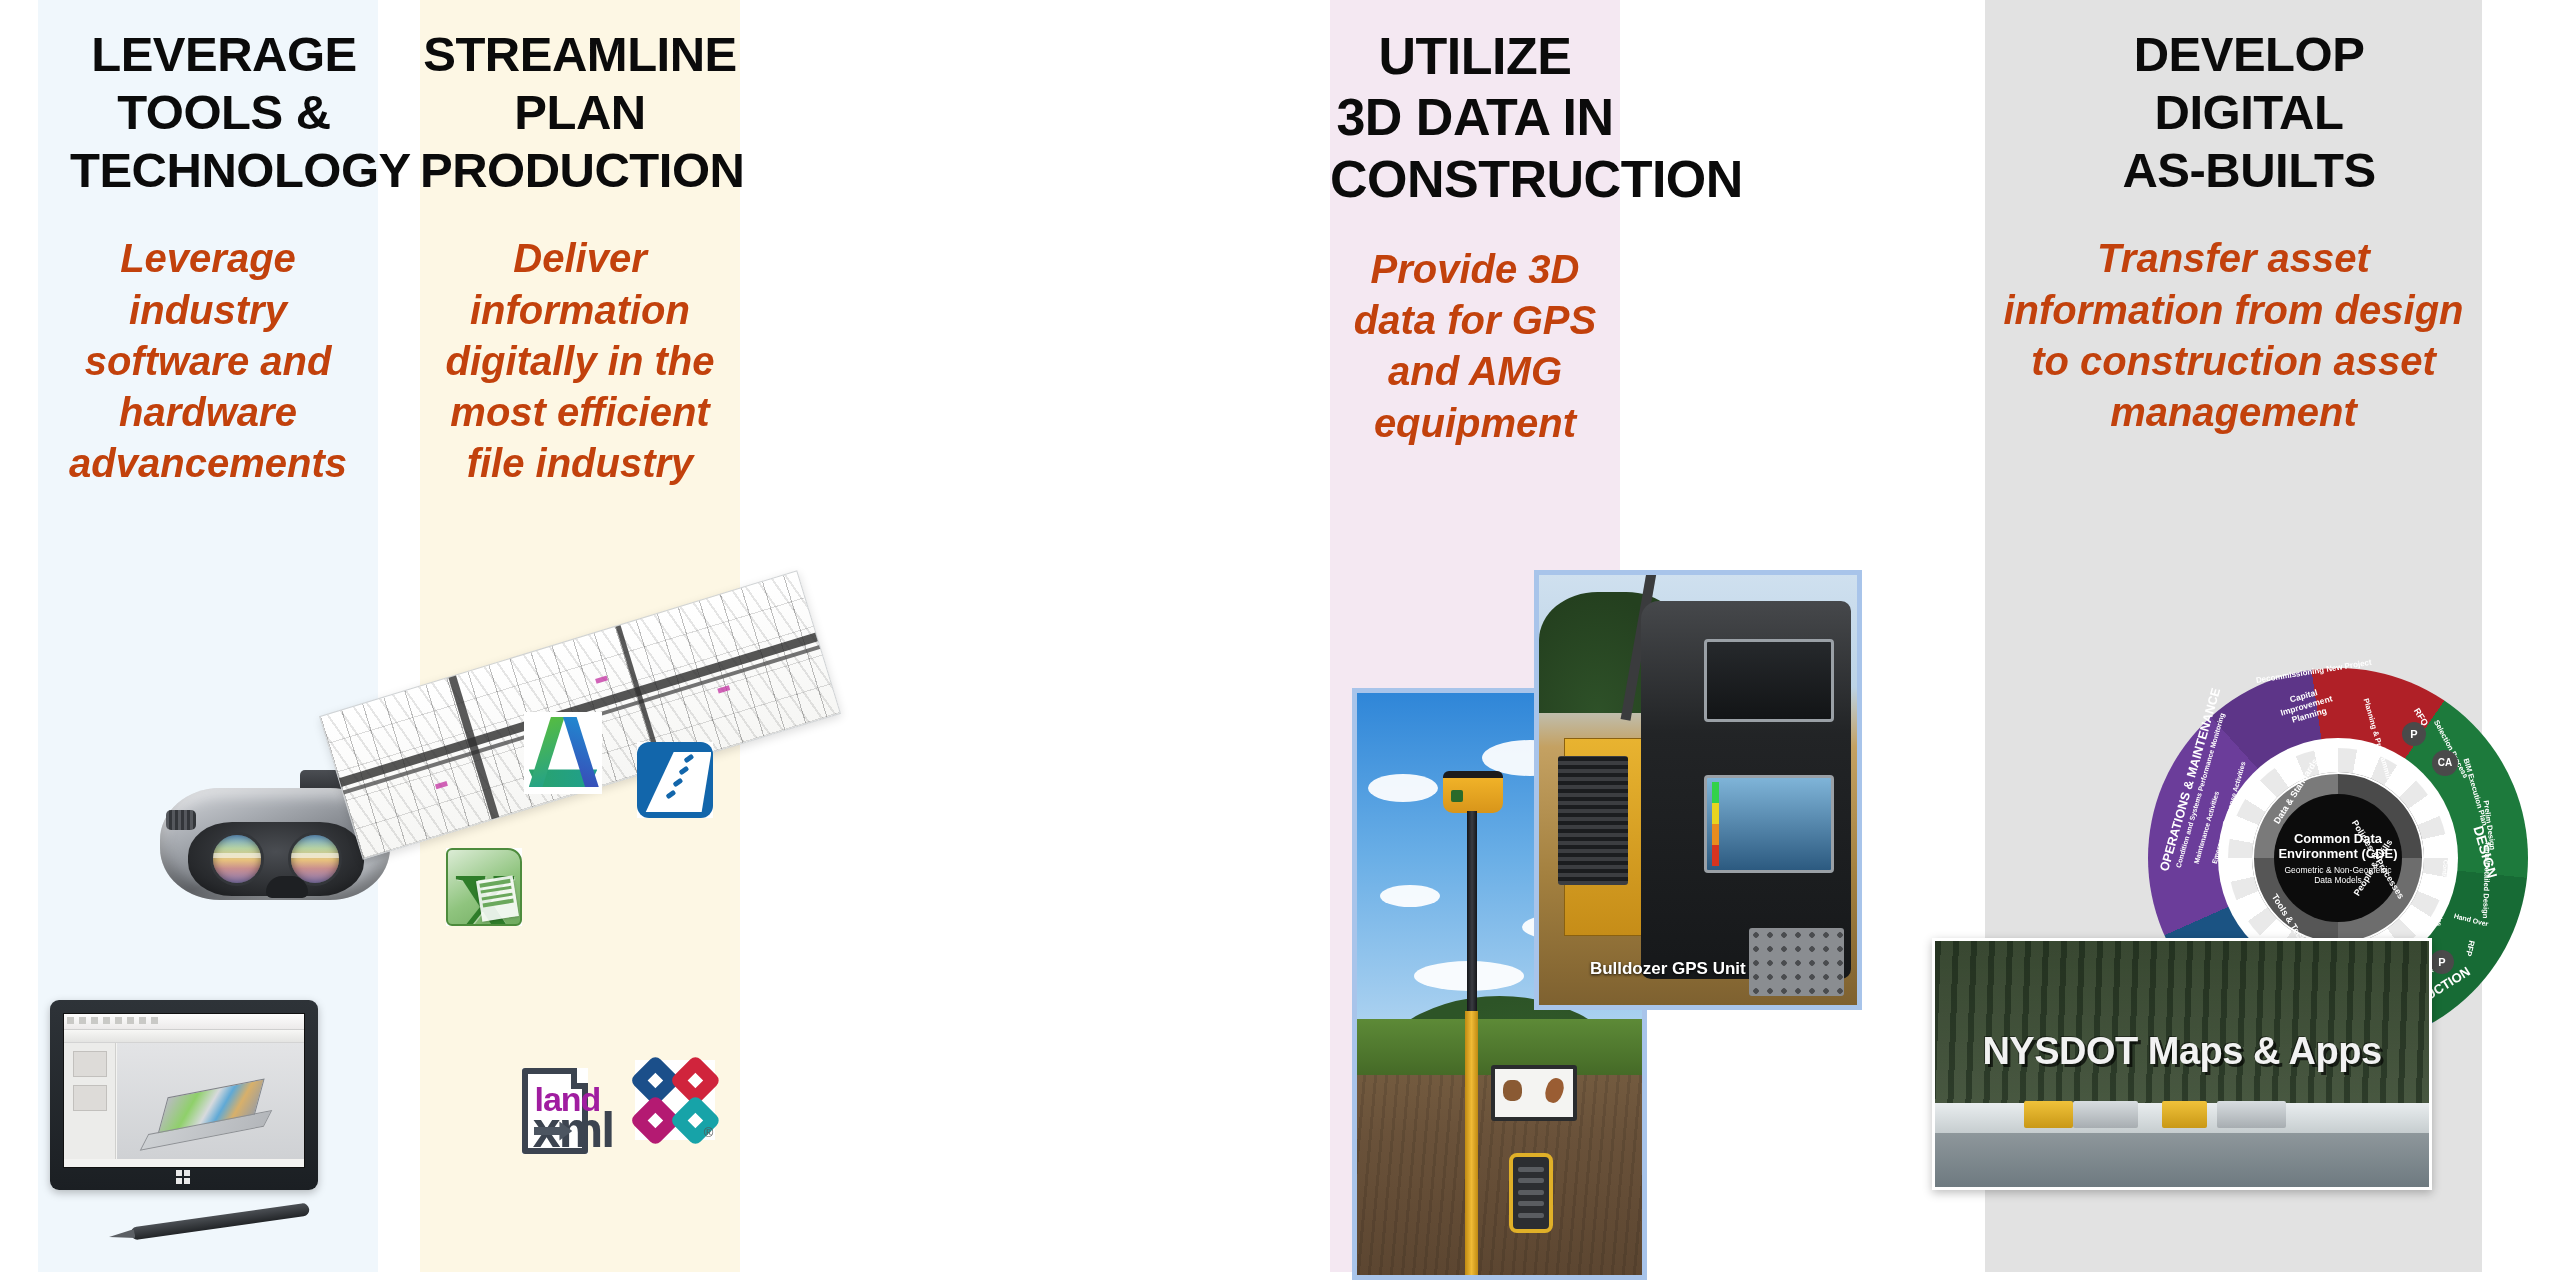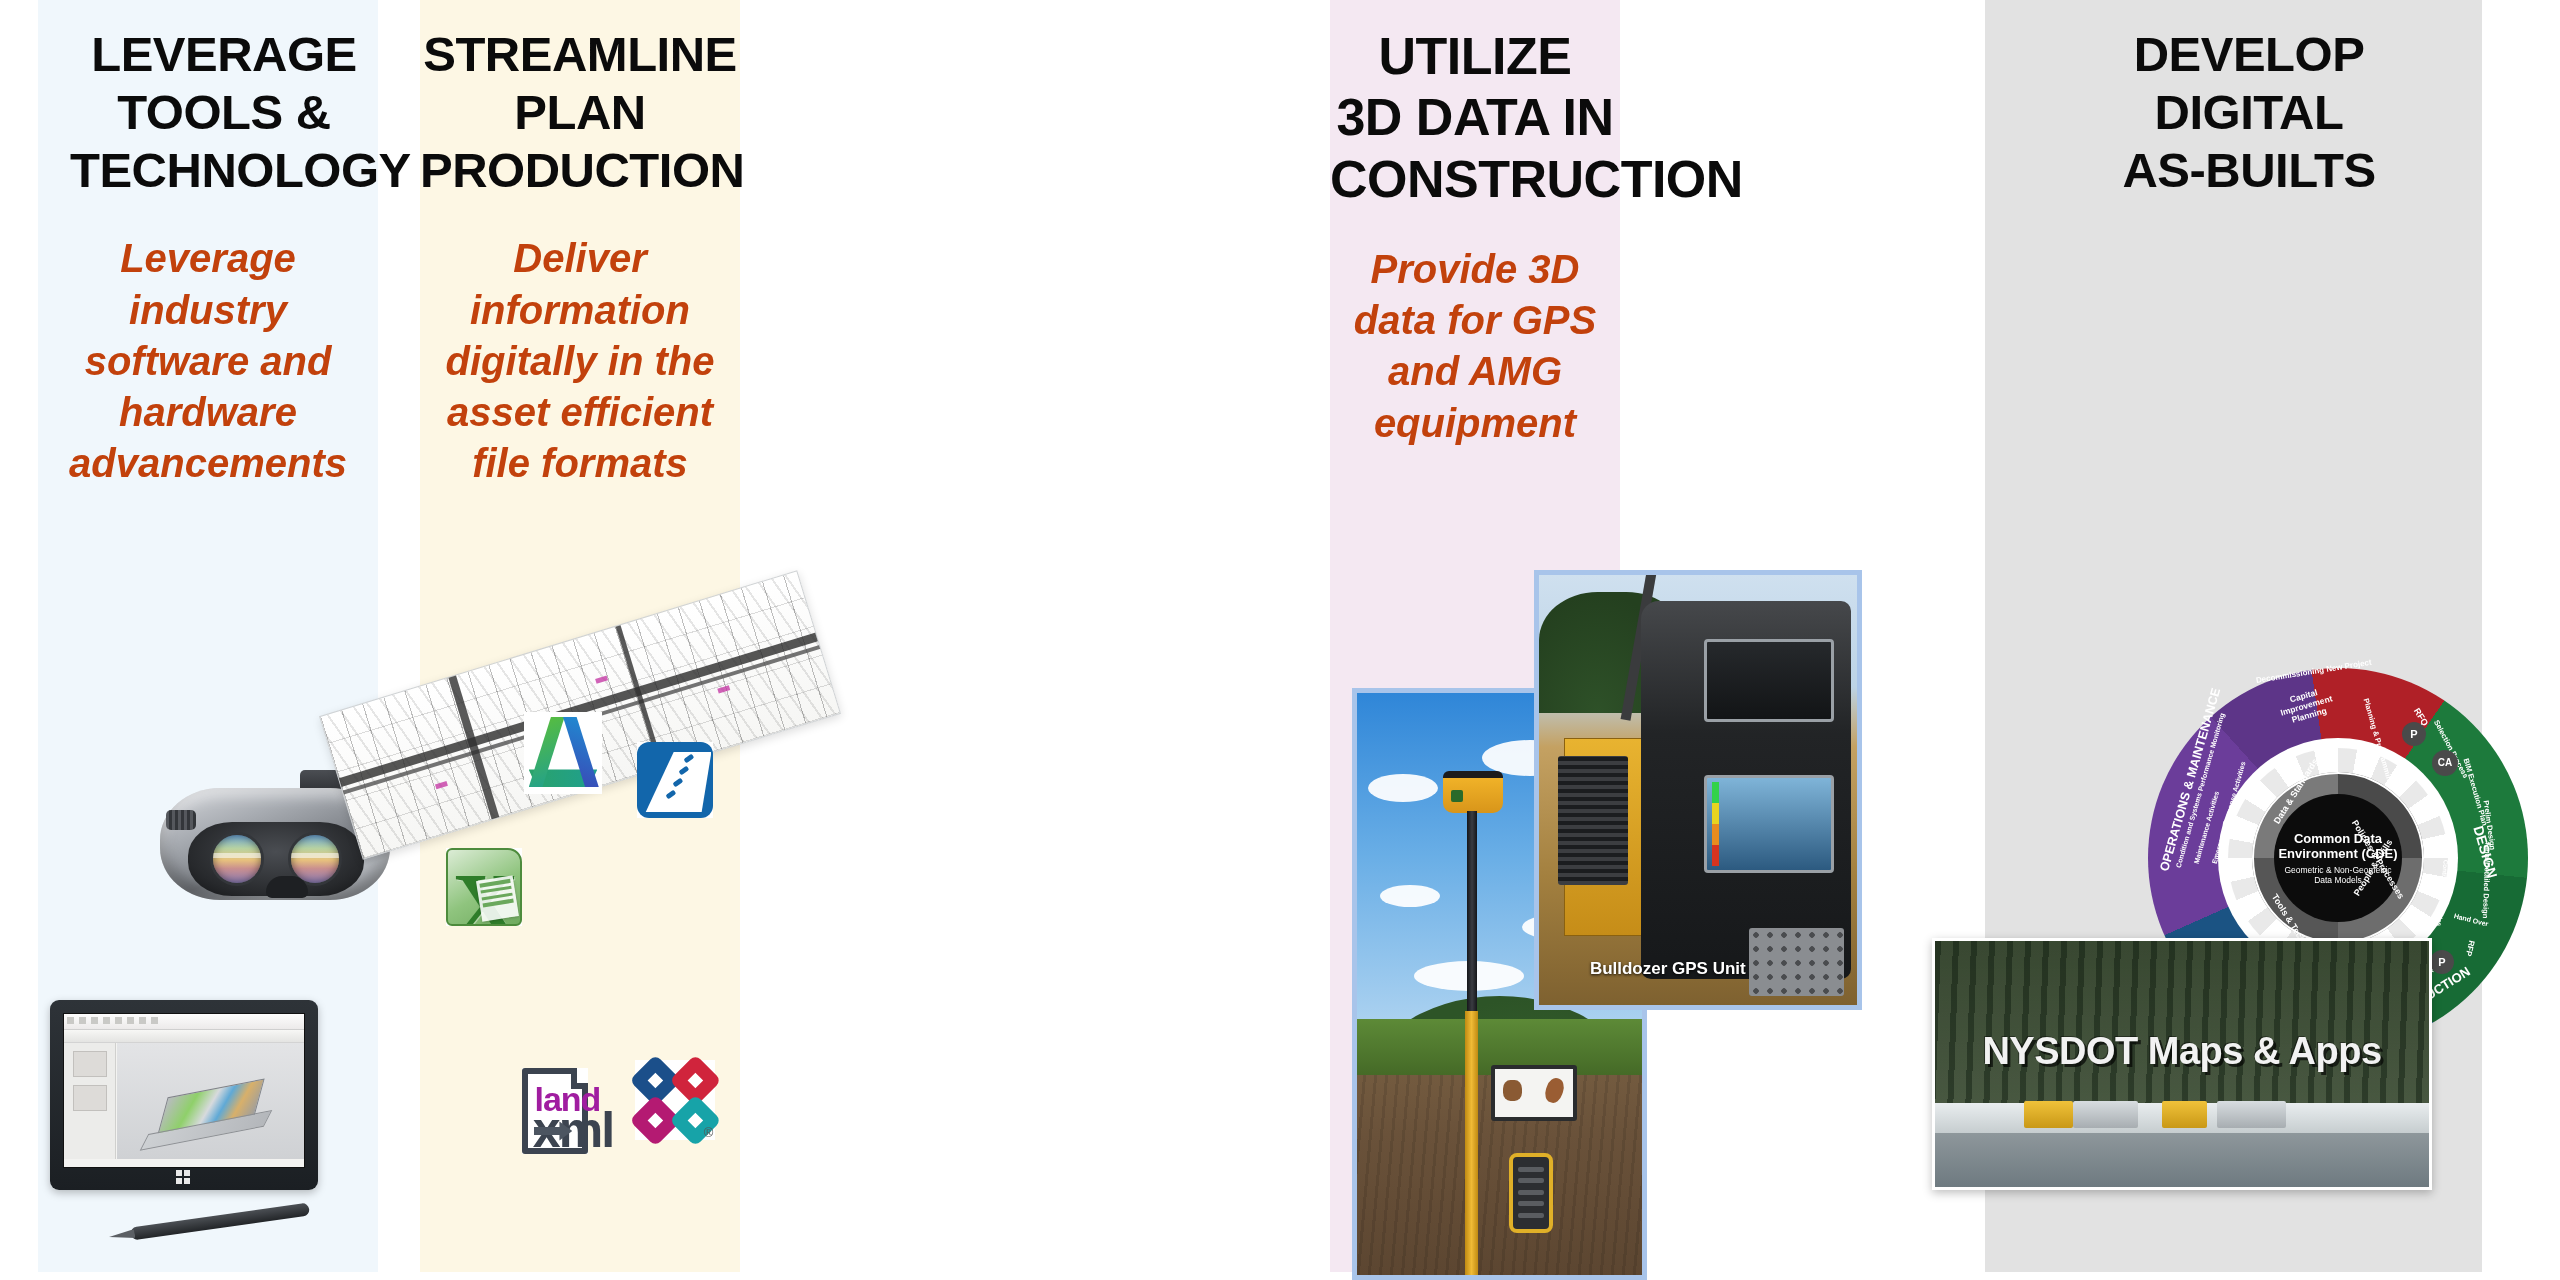--- a/index.html
+++ b/index.html
@@ -340,21 +340,21 @@
         <i></i>
       </div>
   </div>
   <div class="stylus" style="left:130px; top:1215px;"></div>
 
   <div class="col" style="left:420px; width:320px; height:1272px;">
     <div class="col-bg" style="background:#fdf7e4;"></div>
     <div class="col-head" style="white-space:pre-line;">STREAMLINE
 PLAN
 PRODUCTION</div>
-    <div class="col-sub">Deliver information digitally in the asset efficient file formats</div>
+    <div class="col-sub">Deliver information digitally in the most efficient file industry</div>
   </div>
 
   <div class="plan" style="left:330px; top:640px; width:500px; height:150px;">
     <div class="hatch"></div>
     <div class="road a"></div>
     <div class="road b"></div>
     <div class="cross" style="left:27%;"></div>
     <div class="cross" style="left:62%; width:5px;"></div>
     <div class="mag" style="left:18%; top:66%;"></div>
     <div class="mag" style="left:55%; top:30%;"></div>
@@ -464,20 +464,21 @@
       <div class="plate"></div>
       <div class="dozer-cap">Bulldozer GPS Unit</div>
     </div>
   </div>
 
   <div class="col" style="left:1985px; width:497px; height:1272px;">
     <div class="col-bg" style="background:#e2e2e2;"></div>
     <div class="col-head" style="white-space:pre-line;padding-left:31px;">DEVELOP
 DIGITAL
 AS-BUILTS</div>
+    <div class="col-sub">Transfer asset information from design to construction asset management</div>
   </div>
 
   <div class="wheel" style="left:2148px; top:668px; width:380px; height:380px;">
 
     <div class="ring" style="left:0; top:0; width:380px; height:380px;
          background: conic-gradient(
             #b02027 0deg 34deg,
             #1d7a3c 34deg 96deg,
             #176b35 96deg 150deg,
             #1f5f94 150deg 212deg,

